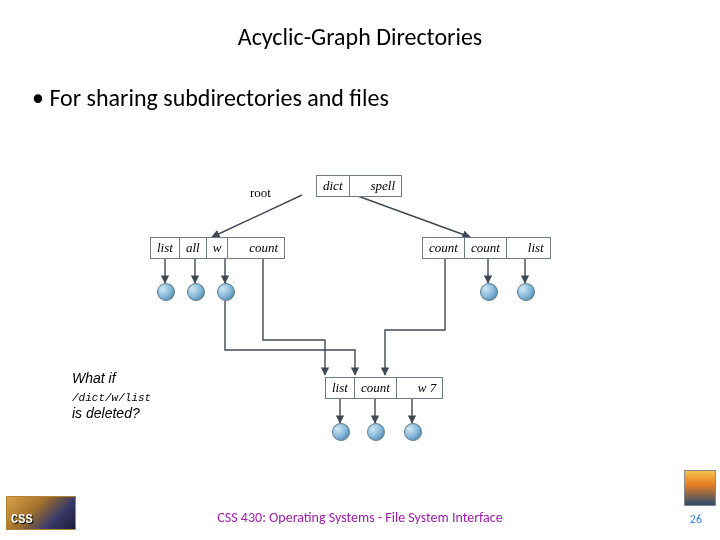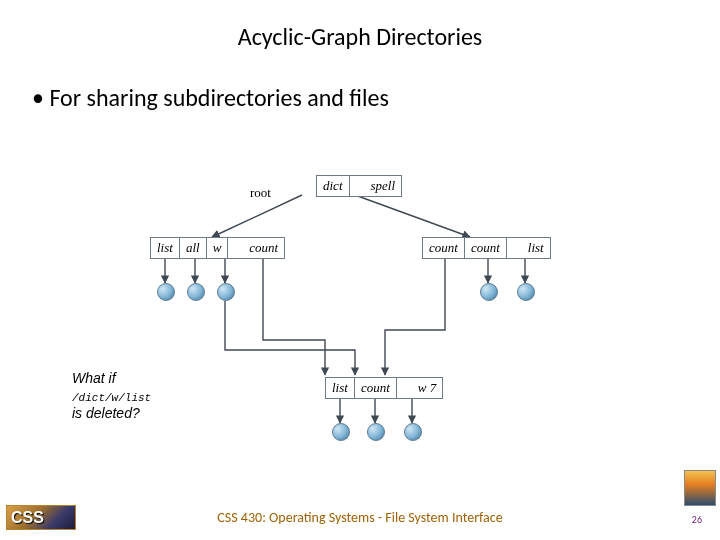--- a/index.html
+++ b/index.html
@@ -79,39 +79,39 @@
   .callout .path {
     font-family: "Courier New", monospace;
     font-size: 11px;
   }
   .footer-text {
     position: absolute;
     bottom: 14px;
     width: 100%;
     text-align: center;
     font-size: 14px;
-    color: #a16207;
+    color: #a21caf;
   }
   .page-num {
     position: absolute;
     bottom: 14px;
     right: 18px;
-    font-size: 10px;
-    color: #701a75;
+    font-size: 12px;
+    color: #3b82f6;
   }
   .logo-left {
     position: absolute;
     left: 6px;
     bottom: 10px;
     width: 70px;
-    height: 25px;
+    height: 34px;
     background: linear-gradient(135deg, #d9a14a 0%, #a0702c 40%, #3a3a6a 70%, #1c1c3c 100%);
     border: 1px solid #b2842f;
-    font-family: Liberation Sans, sans-serif;
-    font-size: 16px;
+    font-family: Liberation Mono, monospace;
+    font-size: 12px;
     font-weight: bold;
     color: #fff;
     display: flex;
     align-items: flex-end;
     padding: 2px 4px;
     box-sizing: border-box;
     text-shadow: 1px 1px 1px #000;
   }
   .logo-right {
     position: absolute;

